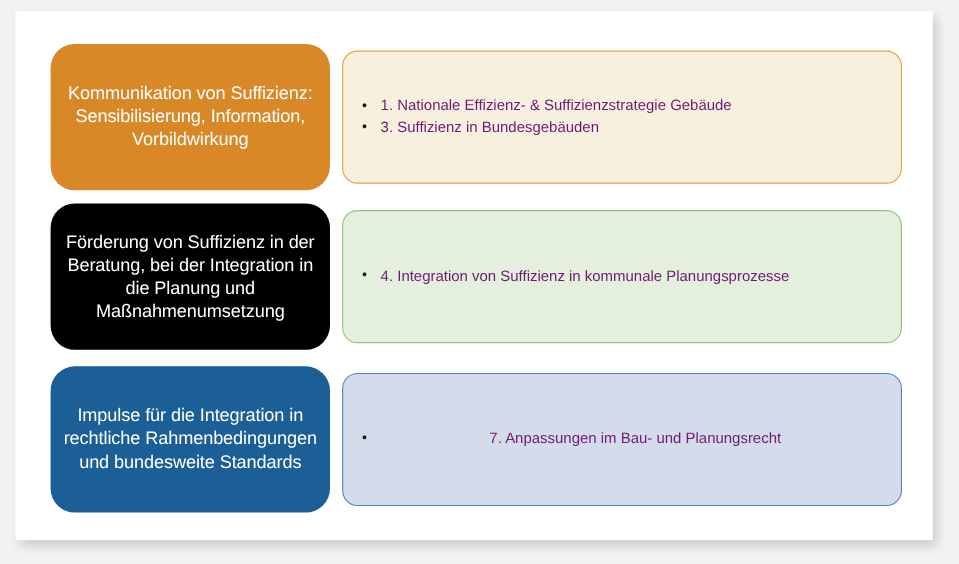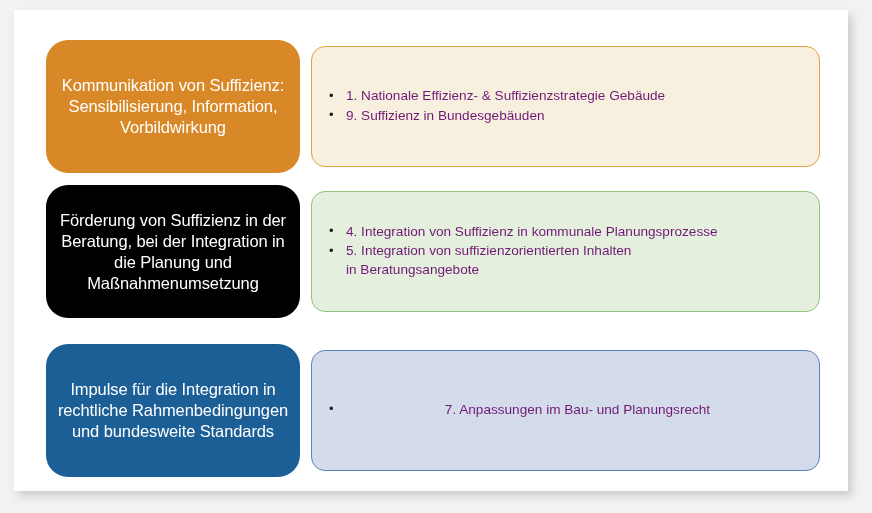--- a/index.html
+++ b/index.html
@@ -33,21 +33,21 @@
   }
 
   .row {
     position: absolute;
     left: 0;
     width: 100%;
     height: 133px;
   }
   #row-0 { top: 30px; }
   #row-1 { top: 175px; }
-  #row-2 { top: 334px; }
+  #row-2 { top: 323px; }
 
   
   .title-box {
     position: absolute;
     left: 32px;
     top: 0;
     width: 254px;
     height: 133px;
     border-radius: 22px;
     display: flex;
@@ -130,38 +130,34 @@
     <div class="row" id="row-0">
       <div class="title-box" id="title-0">
         <div class="title-text">Kommunikation von Suffizienz: Sensibilisierung, Information, Vorbildwirkung</div>
       </div>
       <div class="list-panel" id="panel-0">
         <ul class="bullet-list">
           <li class="bullet-item">
             <span>1. Nationale Effizienz- &amp; Suffizienzstrategie Gebäude</span>
           </li>
           <li class="bullet-item">
-            <span>9. Suffizienz in Bundesgebäuden</span>
+            <span>3. Suffizienz in Bundesgebäuden</span>
           </li>
         </ul>
       </div>
     </div>
 
     <div class="row" id="row-1">
       <div class="title-box" id="title-1">
         <div class="title-text">Förderung von Suffizienz in der Beratung, bei der Integration in die Planung und Maßnahmenumsetzung</div>
       </div>
       <div class="list-panel" id="panel-1">
         <ul class="bullet-list">
           <li class="bullet-item">
             <span>4. Integration von Suffizienz in kommunale Planungsprozesse</span>
-          </li>
-          <li class="bullet-item">
-            <span>5. Integration von suffizienzorientierten Inhalten</span>
-            <span class="bullet-cont">in Beratungsangebote</span>
           </li>
         </ul>
       </div>
     </div>
 
     <div class="row" id="row-2">
       <div class="title-box" id="title-2">
         <div class="title-text">Impulse für die Integration in rechtliche Rahmenbedingungen und bundesweite Standards</div>
       </div>
       <div class="list-panel" id="panel-2">

